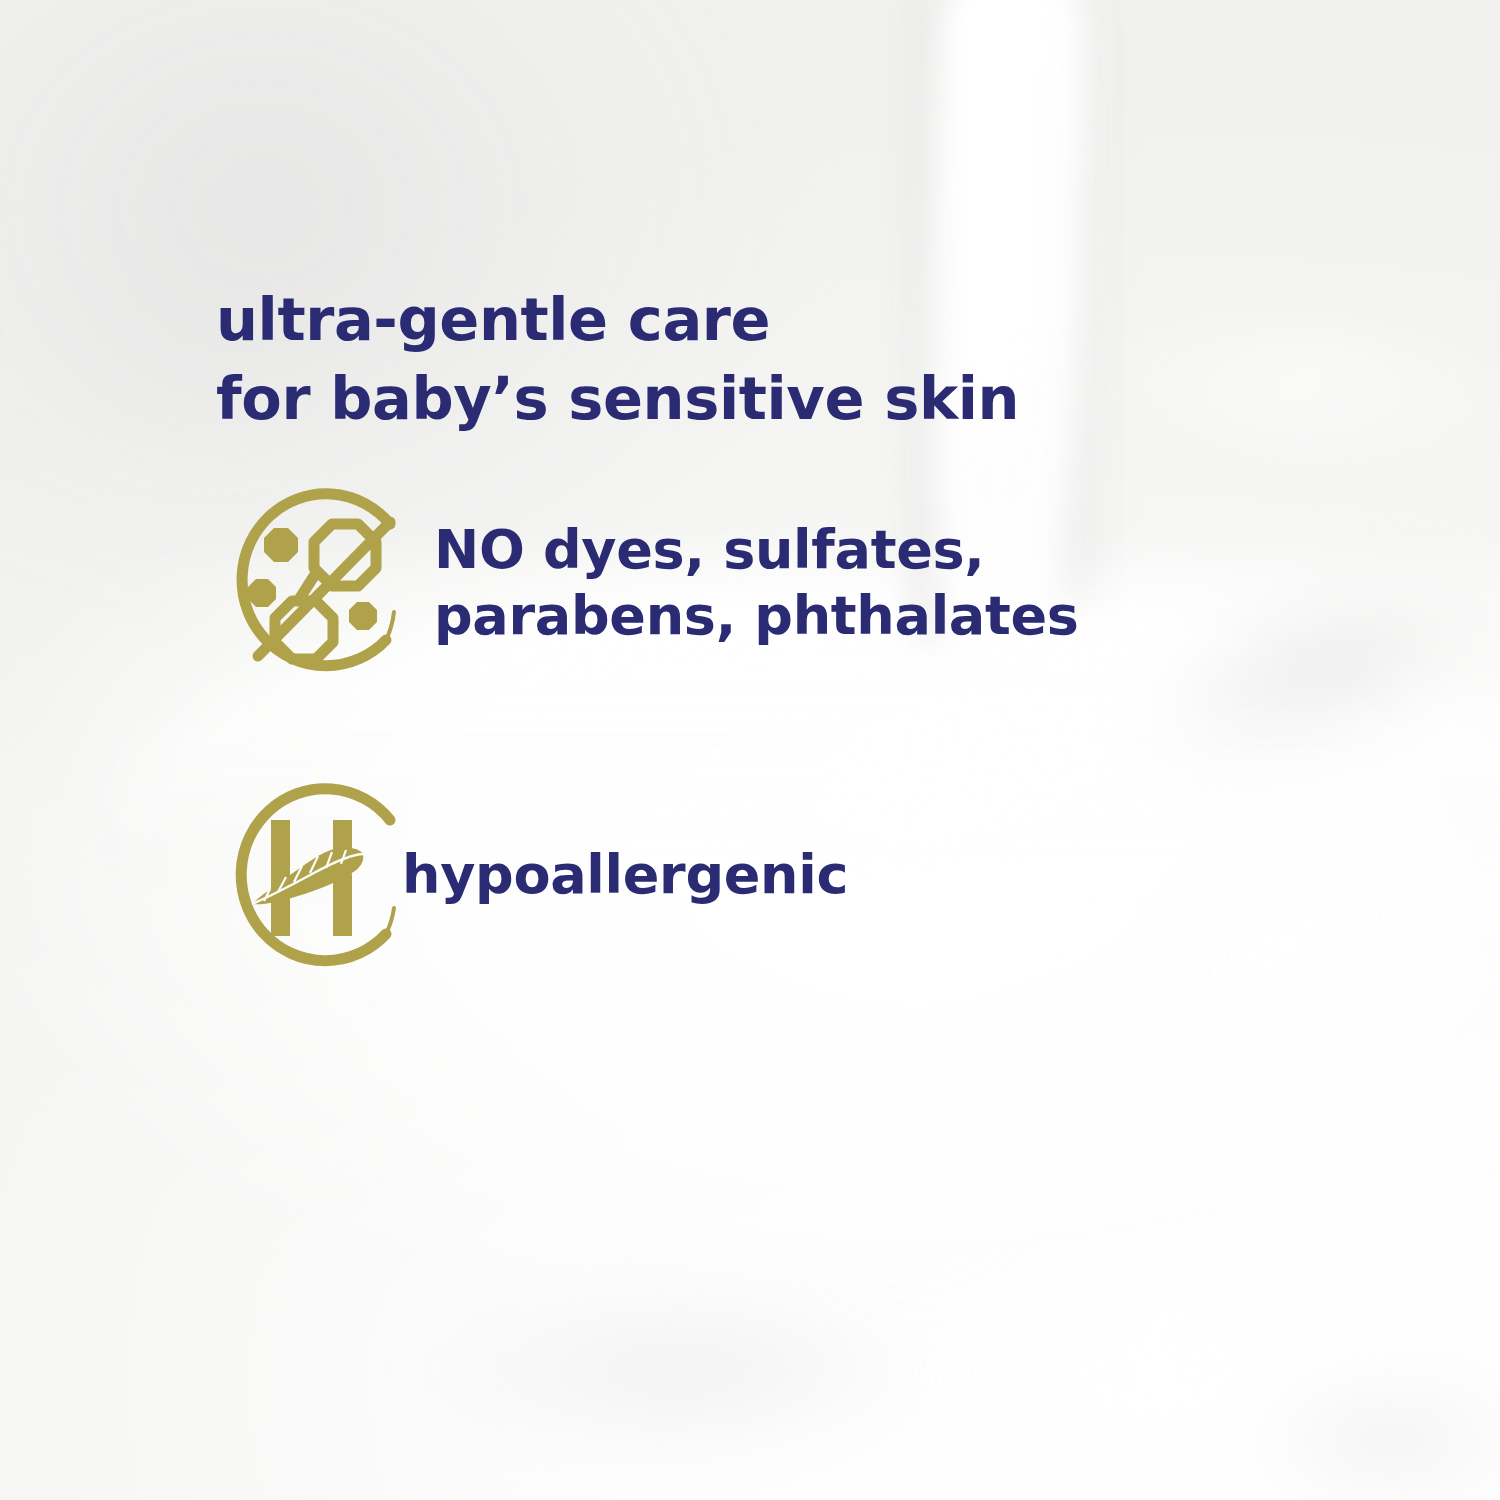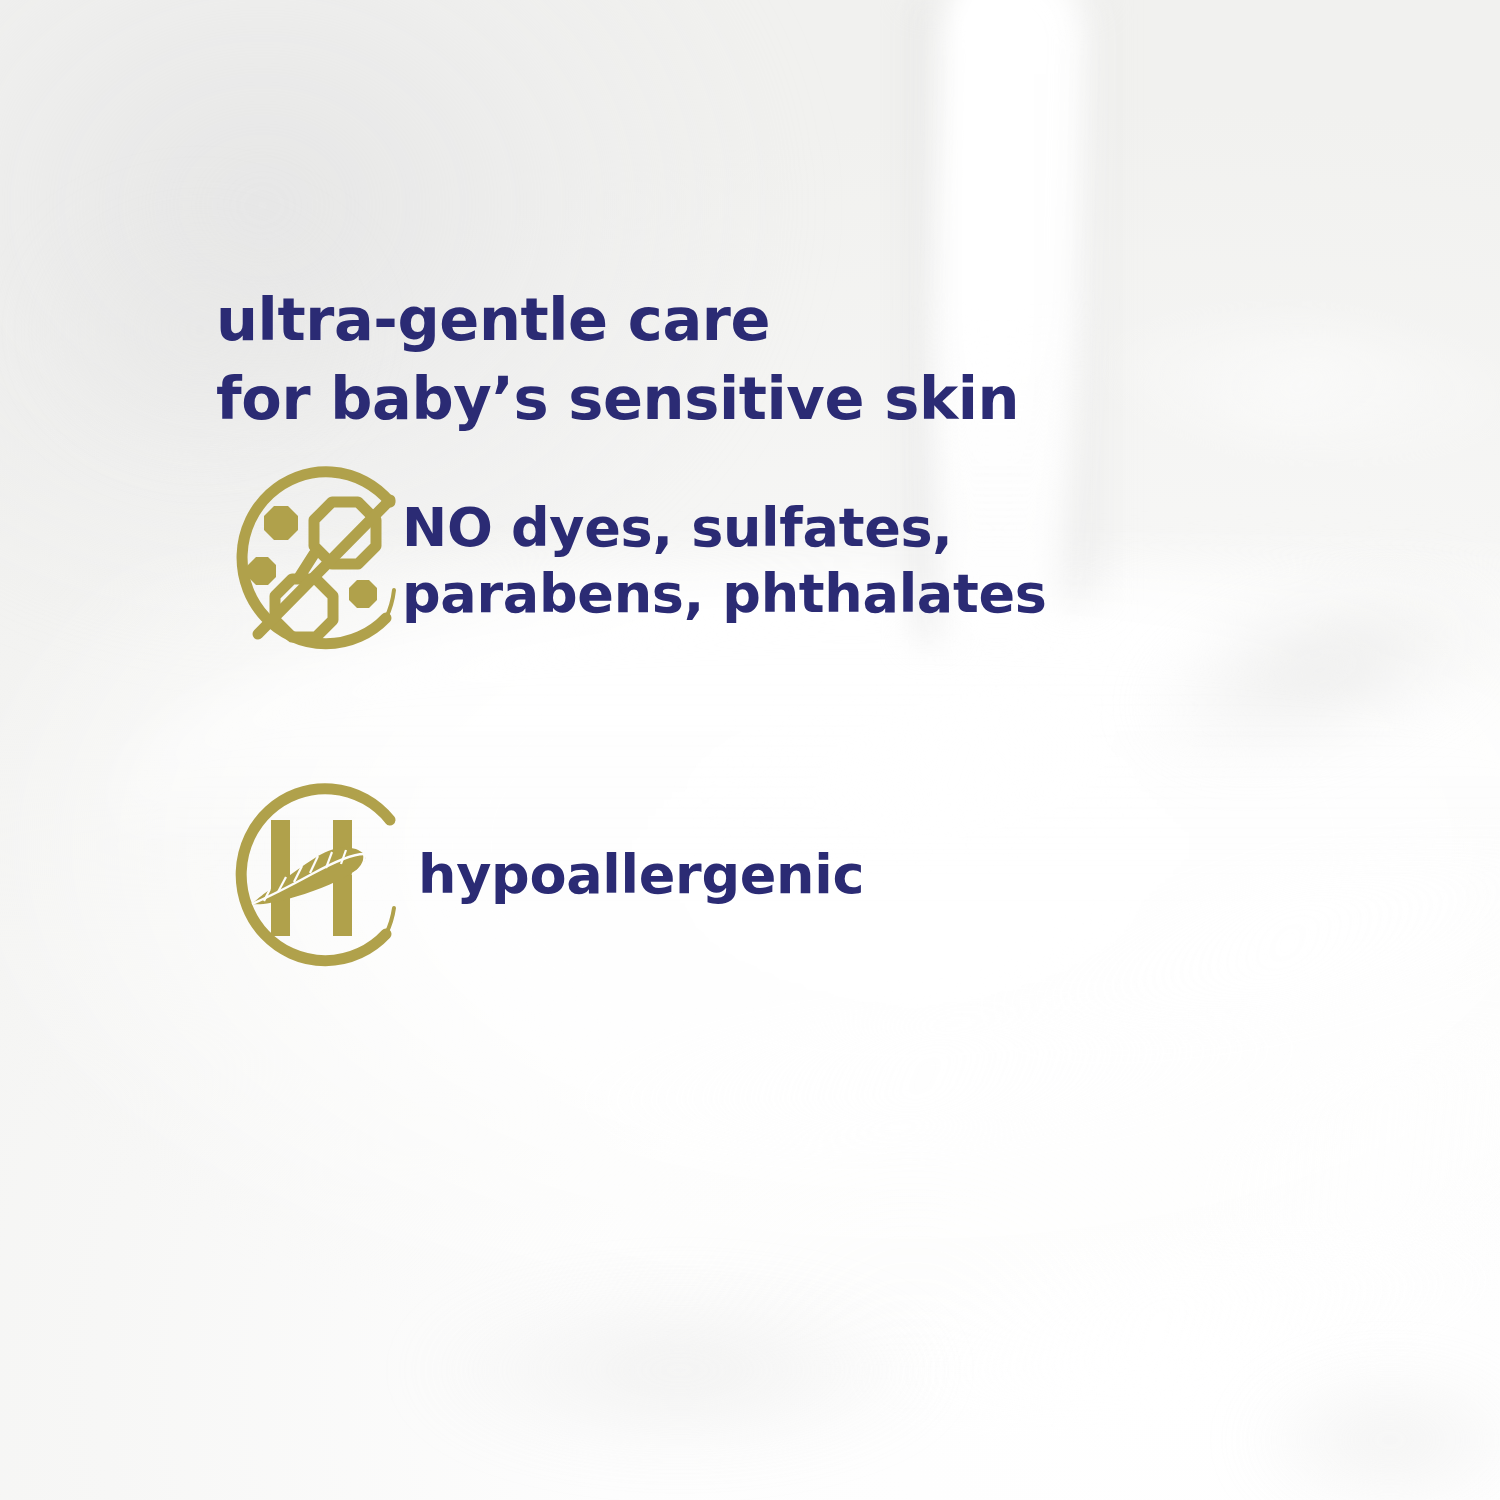--- a/index.html
+++ b/index.html
@@ -138,22 +138,22 @@
     letter-spacing: -0.4px;
     white-space: pre-line;
   }
 
   .feature {
     position: absolute;
     left: 214px;
     display: flex;
     align-items: center;
   }
-  .feature.f1 { top: 458px; }
-  .feature.f2 { top: 772px; gap: 16px; }
+  .feature.f1 { top: 480px; gap: 32px; }
+  .feature.f2 { top: 772px; }
   .feature.f3 { top: 1058px; }
 
   .badge {
     width: 196px;
     height: 206px;
     flex: 0 0 auto;
     position: relative;
   }
   .badge svg { display: block; width: 100%; height: 100%; }
 

